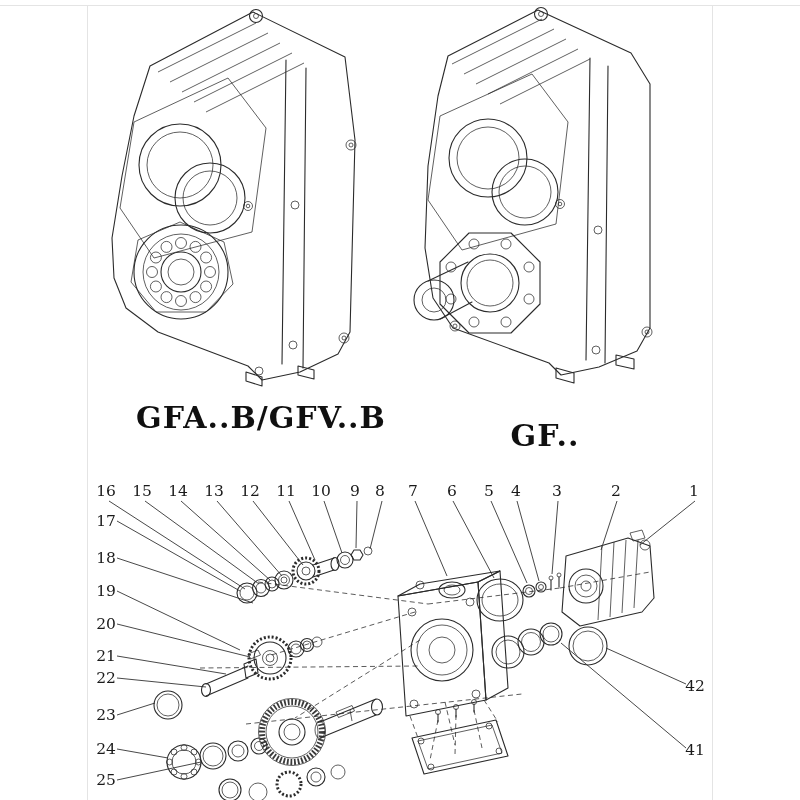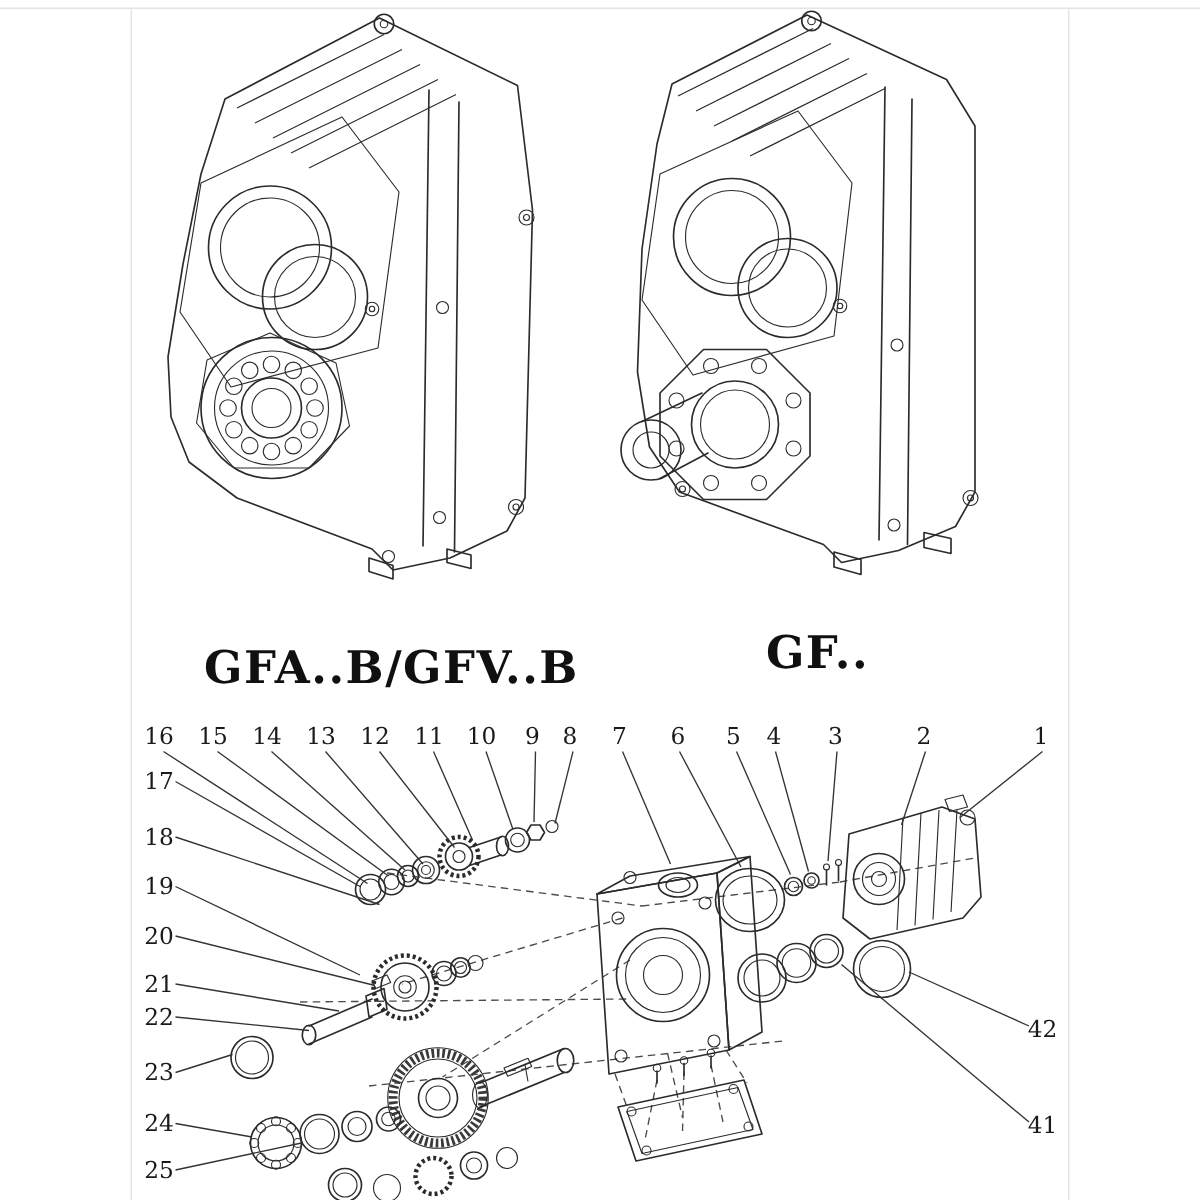--- a/index.html
+++ b/index.html
@@ -12,21 +12,21 @@
   .lt   { fill:none; stroke:#2b2b2b; stroke-width:0.75; stroke-linejoin:round; }
   .dash { fill:none; stroke:#4a4a4a; stroke-width:0.9; stroke-dasharray:5 3.5; }
   .ldr  { fill:none; stroke:#333333; stroke-width:0.9; }
   .teeth{ fill:none; stroke:#2b2b2b; stroke-width:3; stroke-dasharray:2 2; }
   .rim  { fill:none; stroke:#3a3a3a; stroke-width:6; stroke-dasharray:1.8 1.8; }
   .edge { stroke:#e4e4e4; stroke-width:1; }
   .callout { font-size:15.5px; fill:#1a1a1a; font-family:"DejaVu Serif", serif; }
 
   .caption { position:absolute; font-weight:bold; font-size:30px; letter-spacing:1px;
              color:#101010; text-align:center; font-family:"DejaVu Serif", serif; }
-  .caption-left  { left:118px; top:428px; width:286px; }
+  .caption-left  { left:118px; top:400px; width:286px; }
   .caption-right { left:452px; top:418px; width:186px; }
 </style>
 </head>
 <body>
 
 <div class="page">
 
   <svg class="scene" width="800" height="800" viewBox="0 0 800 800">
 
     <g>

